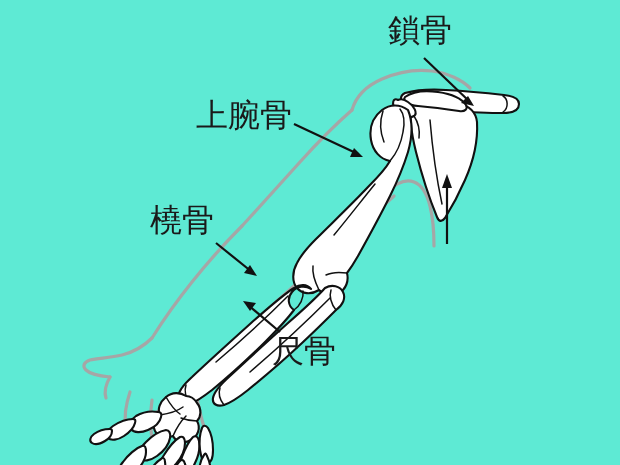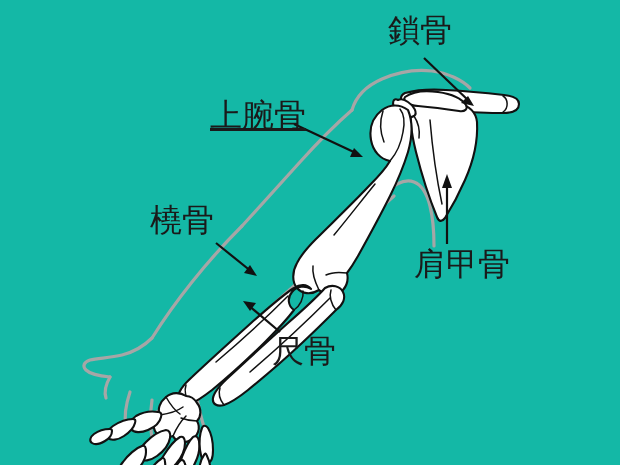--- a/index.html
+++ b/index.html
@@ -8,21 +8,21 @@
     padding: 0;
     background: #ffffff;
   }
   body {
     font-family: "DejaVu Sans", "Liberation Sans", sans-serif;
   }
   #diagram-root {
     position: relative;
     width: 620px;
     height: 465px;
-    background: #14b8a6;
+    background: #5eead4;
     overflow: hidden;
   }
   #anatomy-svg {
     position: absolute;
     left: 0;
     top: 0;
     width: 620px;
     height: 465px;
     display: block;
   }
@@ -367,21 +367,20 @@
         <line class="leader" x1="447" y1="244" x2="447" y2="182"></line>
         <path class="leader-head" d="M 447 174 L 442 188 L 452 188 Z"></path>
       </g>
 
     </g>
 
   </svg>
 
   <div class="label-text" style="left:388px; top:14px;">鎖骨</div>
 
-  <div class="label-text" style="left:210px; top:99px;text-decoration:underline;">上腕骨</div>
+  <div class="label-text" style="left:196px; top:99px;">上腕骨</div>
 
   <div class="label-text" style="left:150px; top:204px;">橈骨</div>
 
   <div class="label-text" style="left:272px; top:335px;font-family:Liberation Serif, serif;">尺骨</div>
 
-  <div class="label-text" style="left:414px; top:248px;">肩甲骨</div>
 
 </div>
 
 </body></html>

